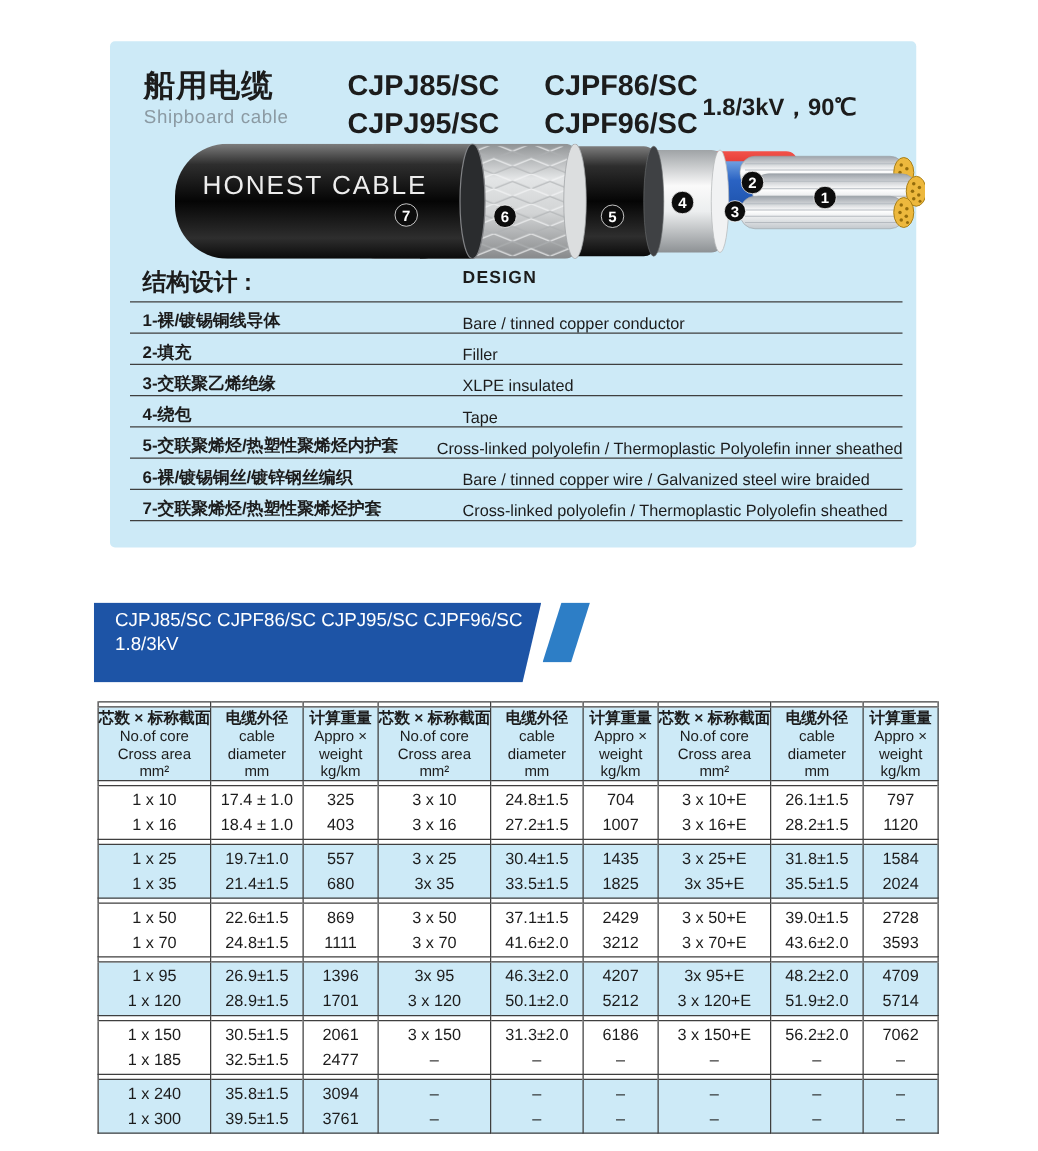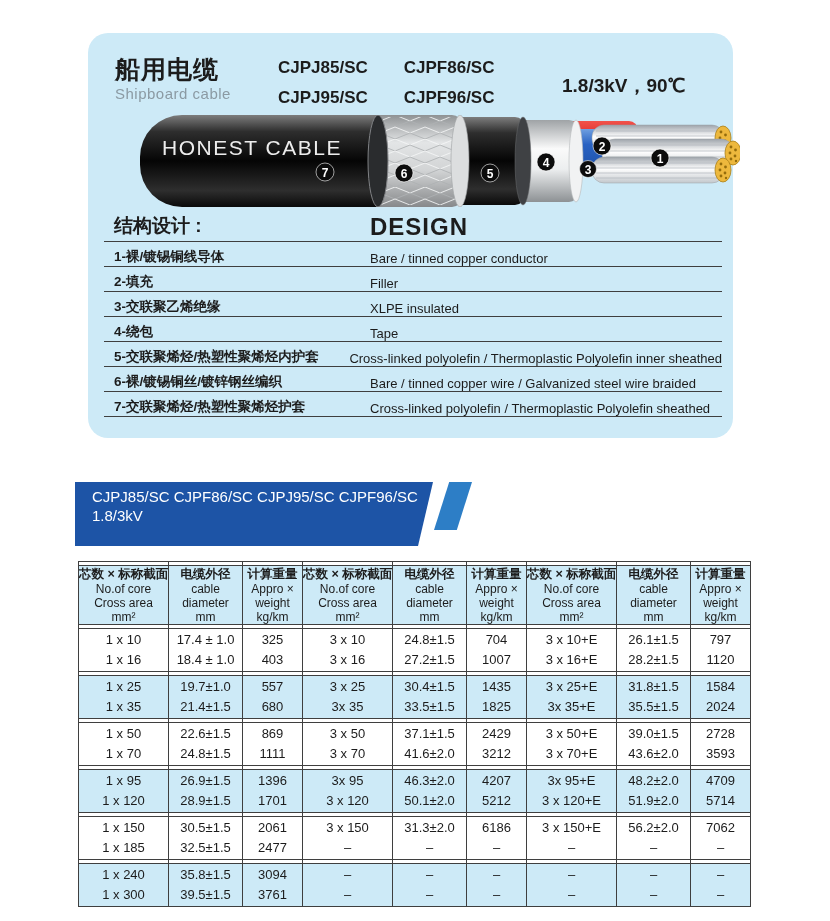--- a/index.html
+++ b/index.html
@@ -4,34 +4,34 @@
 <style>
 :root{
   --panel-bg:#cdeaf7; --row-alt-bg:#cdeaf7; --banner-dark:#1d54a6; --banner-light:#2d7ec6;
   --border-col:#3f3f3f; --text:#1c1c1c; --muted:#8b9aa3;
 }
 *{box-sizing:border-box}
 body{margin:0;background:#fff;font-family:"Liberation Sans",sans-serif;color:var(--text)}
 .page{position:relative;width:830px;height:921px;background:#fff;overflow:hidden}
 
 
-.panel{position:absolute;left:88px;top:33px;width:645px;height:405px;background:var(--panel-bg);border-radius:20px}
+.panel{position:absolute;left:88px;top:33px;width:645px;height:405px;background:var(--panel-bg);border-radius:4px}
 .title-block{position:absolute;left:27px;top:21px}
 .title-cn{font-size:25px;font-weight:bold;letter-spacing:1px;line-height:30px}
 .title-en{font-size:15px;color:var(--muted);margin-top:1px;letter-spacing:.5px}
-.models{position:absolute;left:190px;top:20px;font-size:17px;font-weight:bold;line-height:30px;white-space:nowrap}
+.models{position:absolute;left:190px;top:20px;font-size:23px;font-weight:bold;line-height:30px;white-space:nowrap}
 .models .mrow{display:flex;gap:36px}
 .rating{position:absolute;left:474px;top:40px;font-size:19px;font-weight:bold;white-space:nowrap}
 .cable{position:absolute;left:52px;top:82px}
 
 
 .design{position:absolute;left:16px;top:180px;width:618px}
 .design-head{display:flex;align-items:flex-start;height:28px;padding-left:10px}
 .dh-cn{width:256px;font-size:19px;font-weight:bold}
-.dh-en{font-size:24px;font-weight:bold;letter-spacing:1px}
+.dh-en{font-size:14px;font-weight:bold;letter-spacing:1px}
 .design-row{display:flex;align-items:flex-end;height:25px;border-top:1px solid var(--border-col);padding-left:10px}
 #design-rows{border-bottom:1px solid var(--border-col)}
 .d-cn{width:256px;font-size:13.5px;font-weight:bold;white-space:nowrap}
 .d-en{font-size:13px;white-space:nowrap}
 
 
 .banner{position:absolute;left:75px;top:482px;width:358px;height:64px;background:var(--banner-dark);color:#fff;
   padding:5px 0 0 17px;clip-path:polygon(0 0,100% 0,calc(100% - 15px) 100%,0 100%)}
 .banner div{font-size:15px;line-height:19px}
 .banner-slash{position:absolute;left:434px;top:482px;width:38px;height:48px;background:var(--banner-light);

